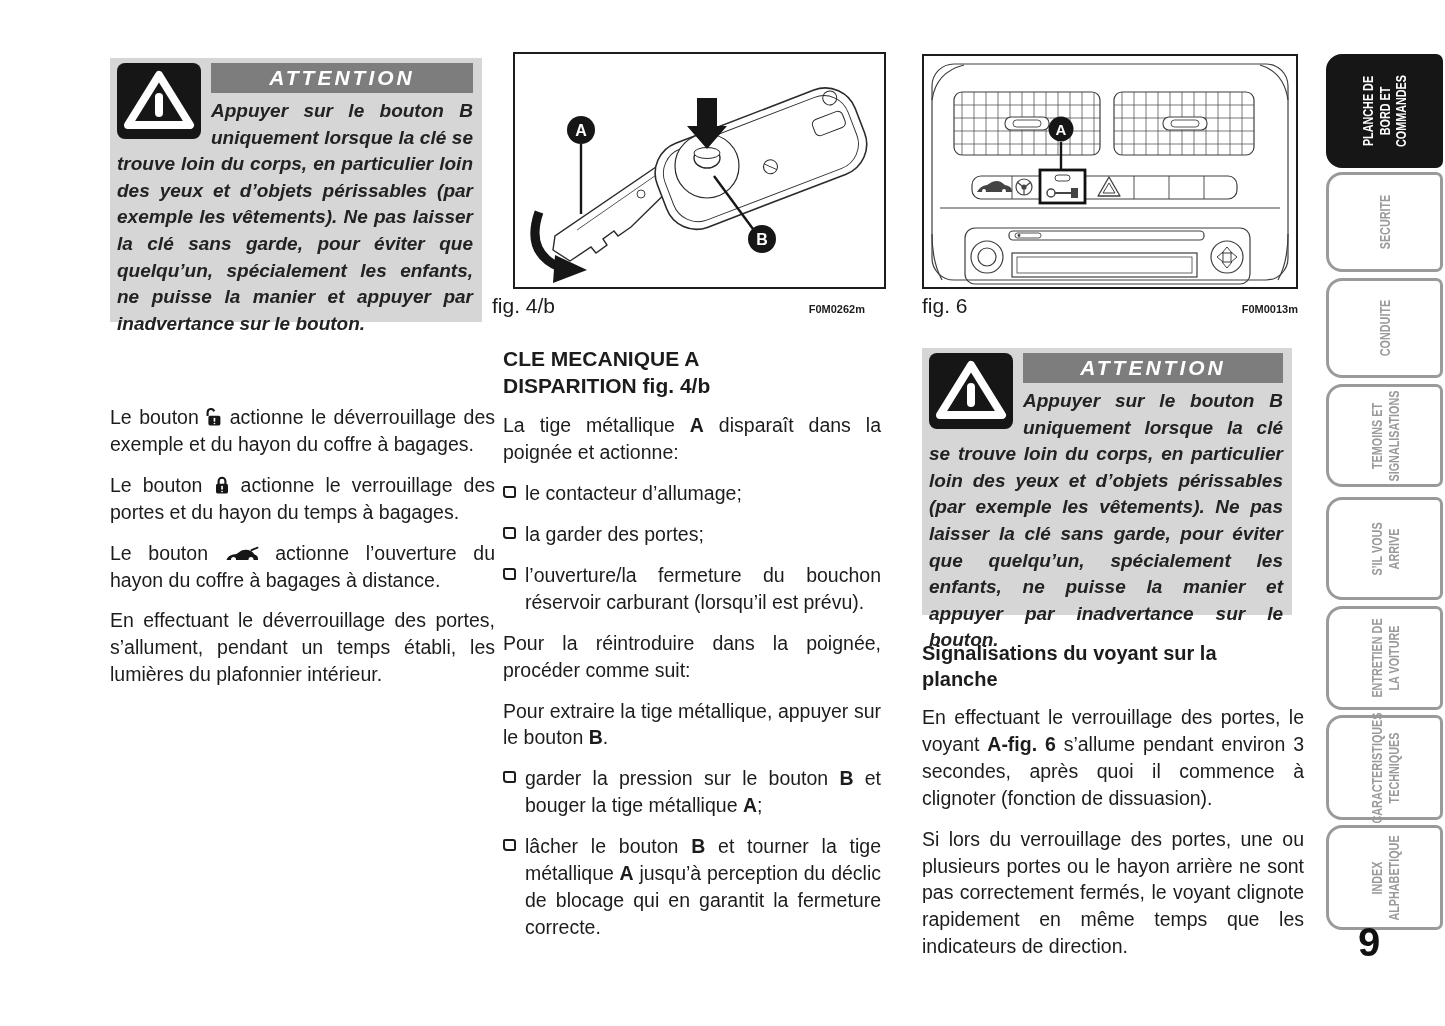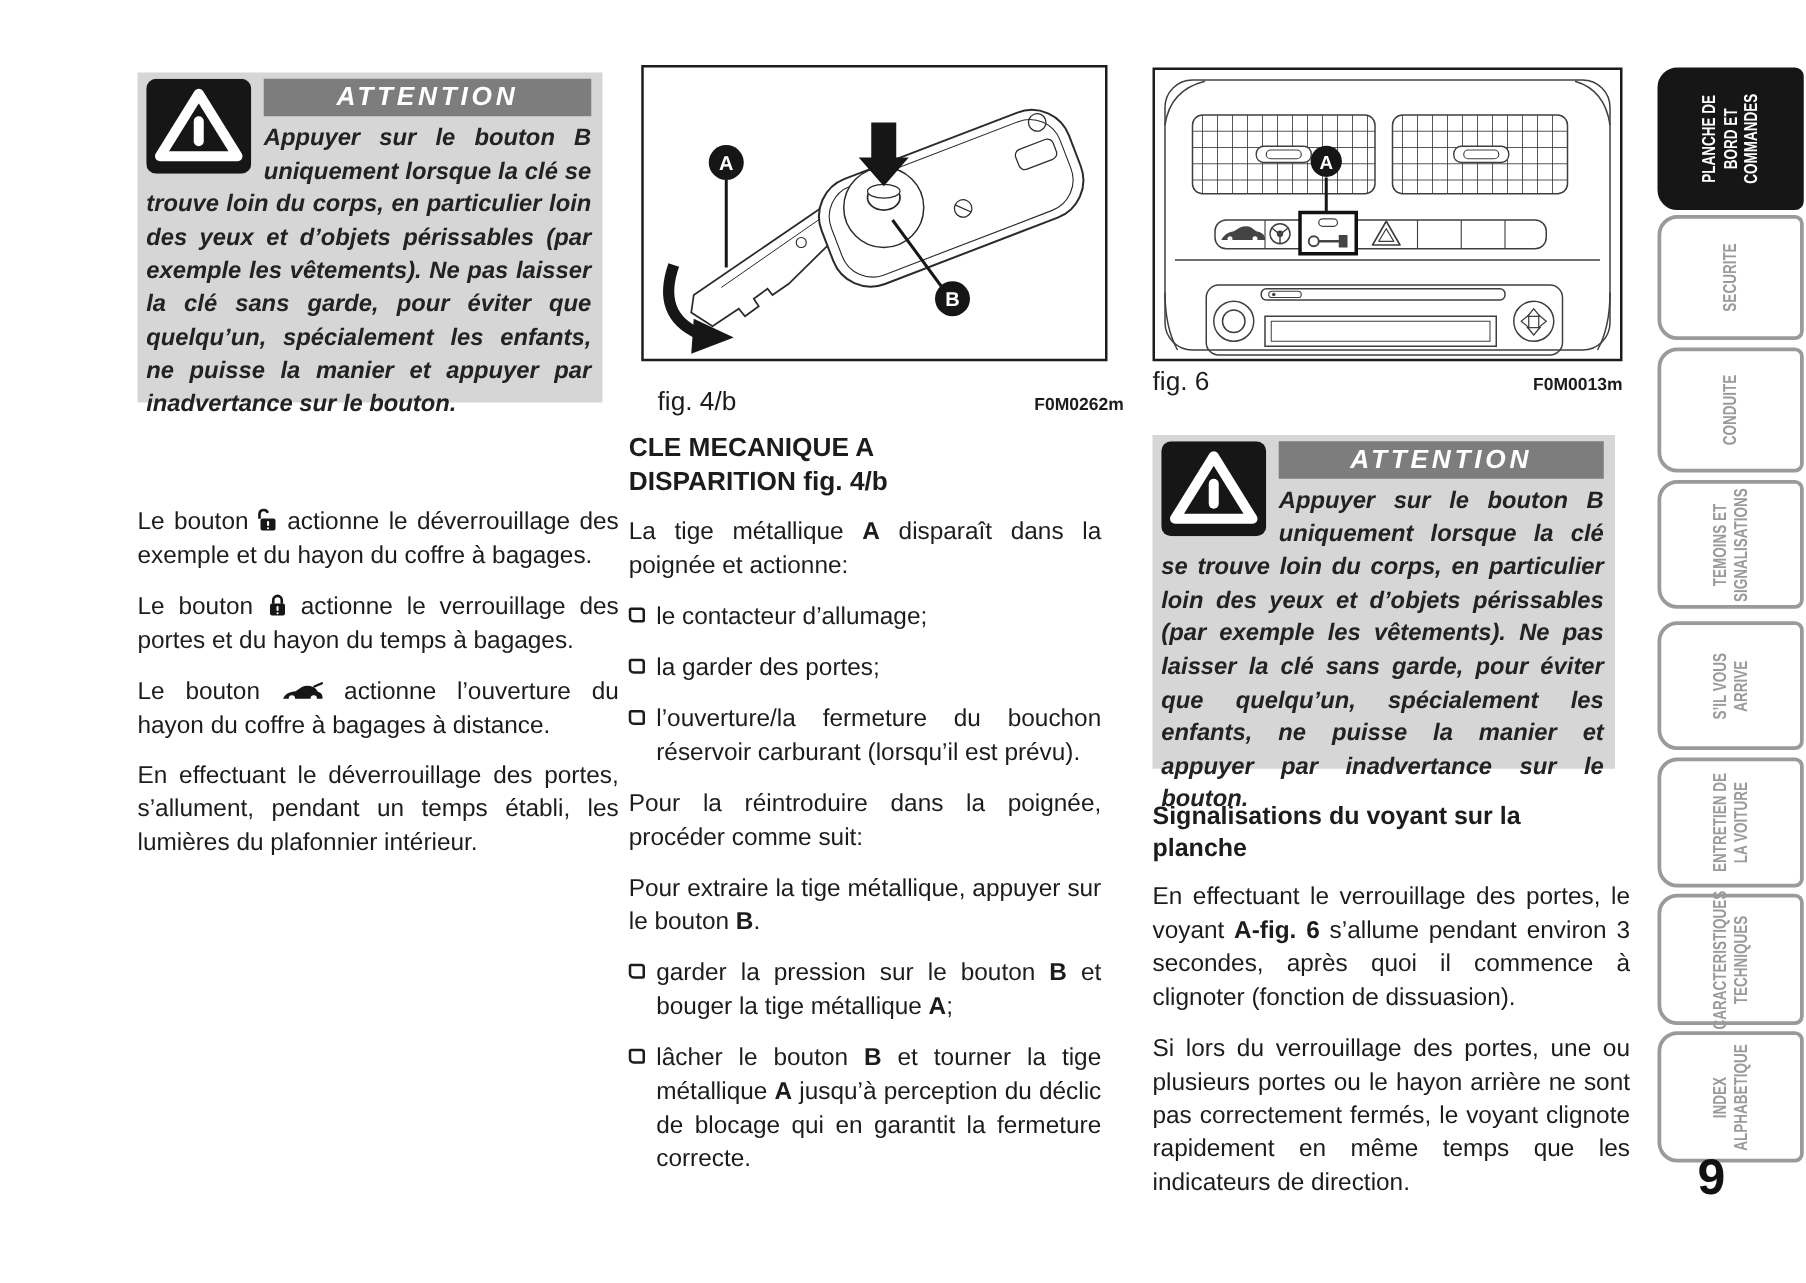--- a/index.html
+++ b/index.html
@@ -29,24 +29,24 @@
              margin:6px 9px 0 0;box-sizing:border-box;}
   .bullet-body{flex:1;text-align:justify;}
   .inline-icon{display:inline-block;vertical-align:-3px;line-height:0;}
 
   
   .figure{position:absolute;border:2px solid #1c1c1c;background:#fff;box-sizing:border-box;}
   #fig4b{left:513px;top:52px;width:373px;height:237px;}
   #fig6{left:922px;top:54px;width:376px;height:235px;}
   .figure svg{display:block;width:100%;height:100%;}
   .figcap{position:absolute;display:flex;justify-content:space-between;align-items:baseline;}
-  #cap4b{left:526px;top:294px;width:373px;margin-top:16px;}
+  #cap4b{left:492px;top:294px;width:373px;}
   #cap6{left:922px;top:294px;width:376px;}
   .figcap .name{font-size:21px;}
-  .figcap .code{font-size:14px;font-weight:bold;}
+  .figcap .code{font-size:11px;font-weight:bold;}
 
   
   .tab{position:absolute;left:1326px;width:117px;box-sizing:border-box;background:#fff;
        border:3px solid #9a9a9a;border-radius:16px 7px 7px 16px;}
   .tab.active{background:#161616;border-color:#161616;}
   .tab-label{position:absolute;top:50%;left:50%;
              transform:translate(-50%,-50%) rotate(-90deg) scale(0.72,1);
              white-space:pre-line;text-align:center;font-weight:bold;font-size:15px;
              line-height:1.1;color:#9a9a9a;width:max-content;}
   .tab.active .tab-label{color:#fff;}

